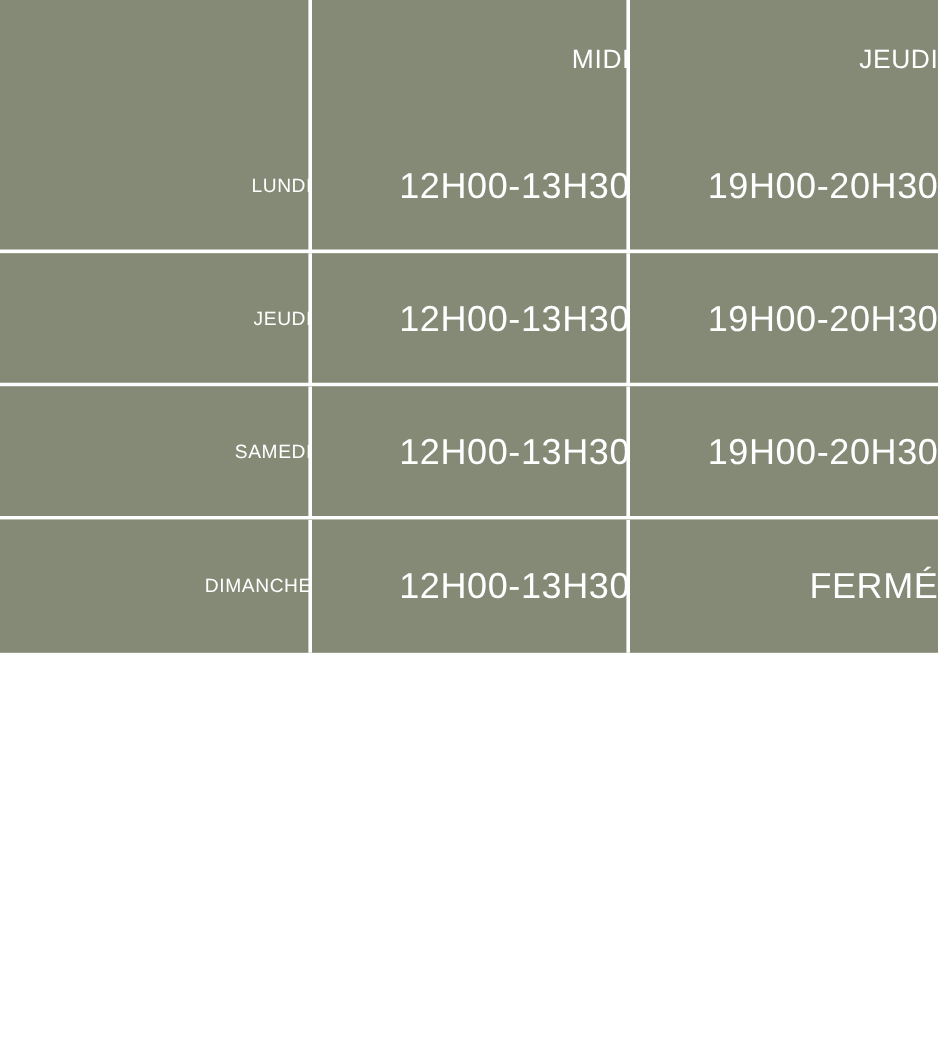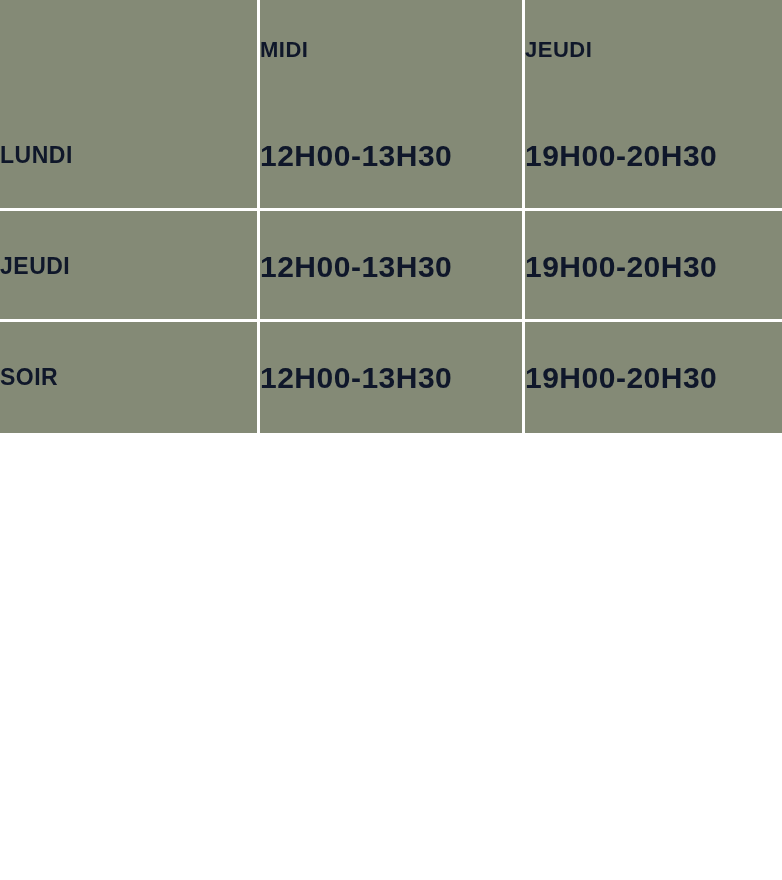--- a/index.html
+++ b/index.html
@@ -20,24 +20,24 @@
     table-layout: fixed;
   }
 
   #hours-table col.col-day   { width: 260px; }
   #hours-table col.col-midi  { width: 265px; }
   #hours-table col.col-soir  { width: 257px; }
 
   #hours-table td,
   #hours-table th {
     background: #848a76;
-    color: #0f172a;
-    text-align: left;
+    color: #ffffff;
+    text-align: right;
     vertical-align: middle;
-    font-weight: bold;
+    font-weight: normal;
     letter-spacing: 0.5px;
     border: 0;
     padding: 0;
   }
 
   
   #hours-table td,
   #hours-table th {
     box-shadow:
       inset -3px 0 0 0 #ffffff,
@@ -58,21 +58,21 @@
     height: 100px;
     font-size: 22px;
   }
   thead th.empty-head {
     
   }
 
   
   tbody tr { height: 111px; }
   tbody td { font-size: 23px; }
-  tbody td.day-cell { font-size: 23px; }
+  tbody td.day-cell { font-size: 16px; }
   tbody td.time-cell { font-size: 30px; }
 </style>
 </head>
 <body>
 
 <table id="hours-table">
   <colgroup>
     <col class="col-day">
     <col class="col-midi">
     <col class="col-soir">
@@ -89,18 +89,23 @@
       <td class="day-cell">LUNDI</td>
       <td class="time-cell">12H00-13H30</td>
       <td class="time-cell">19H00-20H30</td>
     </tr>
     <tr>
       <td class="day-cell">JEUDI</td>
       <td class="time-cell">12H00-13H30</td>
       <td class="time-cell">19H00-20H30</td>
     </tr>
     <tr>
-      <td class="day-cell">SOIR</td>
+      <td class="day-cell">SAMEDI</td>
       <td class="time-cell">12H00-13H30</td>
       <td class="time-cell">19H00-20H30</td>
+    </tr>
+    <tr>
+      <td class="day-cell">DIMANCHE</td>
+      <td class="time-cell">12H00-13H30</td>
+      <td class="time-cell">FERMÉ</td>
     </tr>
   </tbody>
 </table>
 
 </body></html>

